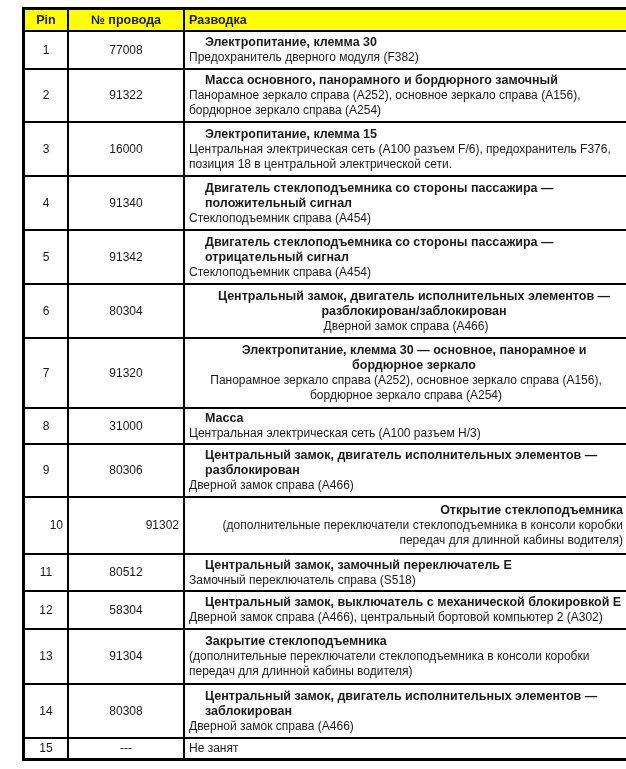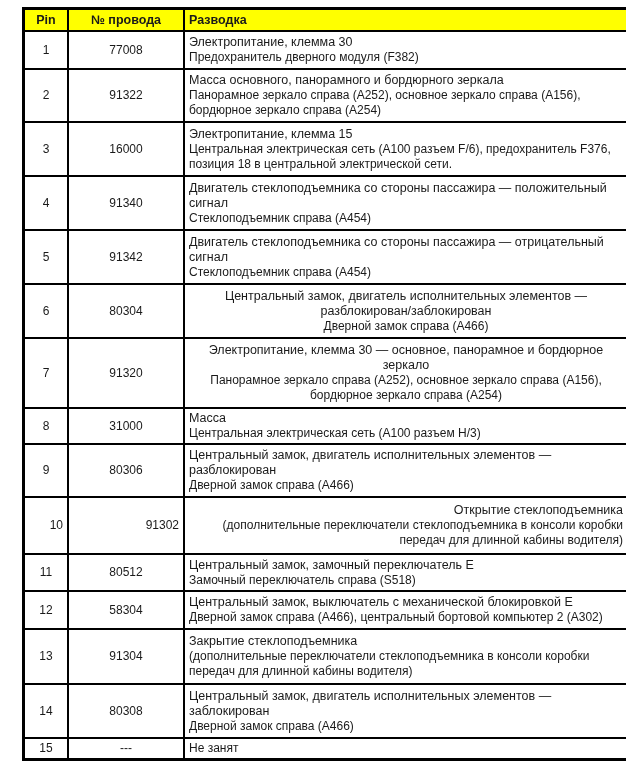--- a/index.html
+++ b/index.html
@@ -23,21 +23,21 @@
   table.pins th {
     background: #ffff00;
     font-weight: bold;
     height: 18px;
     font-size: 12.5px;
   }
   th.c-pin, td.c-pin { width: 34px; text-align: center; }
   th.c-wire, td.c-wire { width: 106px; text-align: center; }
   th.c-desc, td.c-desc { text-align: left; }
   td.c-desc { padding: 2px 4px 2px 4px; }
-  .title { font-weight: normal; display: block; font-size: 12.5px; }
+  .title { font-weight: bold; display: block; font-size: 12.5px; margin-left: 16px; }
   .detail { display: block; font-weight: normal; }
   tr.r-1 td { height: 34px; }
   tr.r-2 td { height: 49px; }
   tr.r-3 td { height: 50px; }
   tr.r-4 td { height: 50px; }
   tr.r-5 td { height: 50px; border-radius: 25px; }
   tr.r-6 td { height: 50px; text-align: center; }
   tr.r-7 td { height: 66px; text-align: center; }
   tr.r-8 td { height: 32px; }
   tr.r-9 td { height: 49px; }
@@ -66,21 +66,21 @@
         <td class="c-wire">77008</td>
         <td class="c-desc">
           <span class="title">Электропитание, клемма 30</span>
           <span class="detail">Предохранитель дверного модуля (F382)</span>
         </td>
       </tr>
       <tr class="r-2">
         <td class="c-pin">2</td>
         <td class="c-wire">91322</td>
         <td class="c-desc">
-          <span class="title">Масса основного, панорамного и бордюрного зеркала</span>
+          <span class="title">Масса основного, панорамного и бордюрного замочный</span>
           <span class="detail">Панорамное зеркало справа (A252), основное зеркало справа (A156), бордюрное зеркало справа (A254)</span>
         </td>
       </tr>
       <tr class="r-3">
         <td class="c-pin">3</td>
         <td class="c-wire">16000</td>
         <td class="c-desc">
           <span class="title">Электропитание, клемма 15</span>
           <span class="detail">Центральная электрическая сеть (A100 разъем F/6), предохранитель F376, позиция 18 в центральной электрической сети.</span>
         </td>

